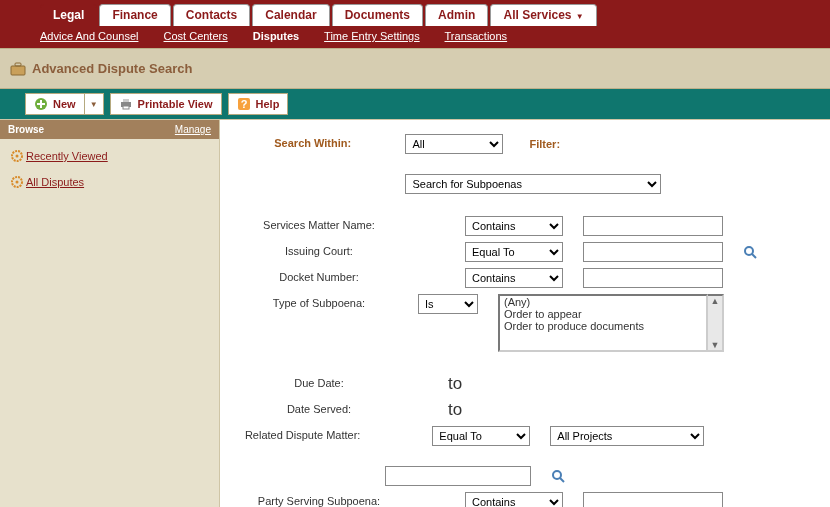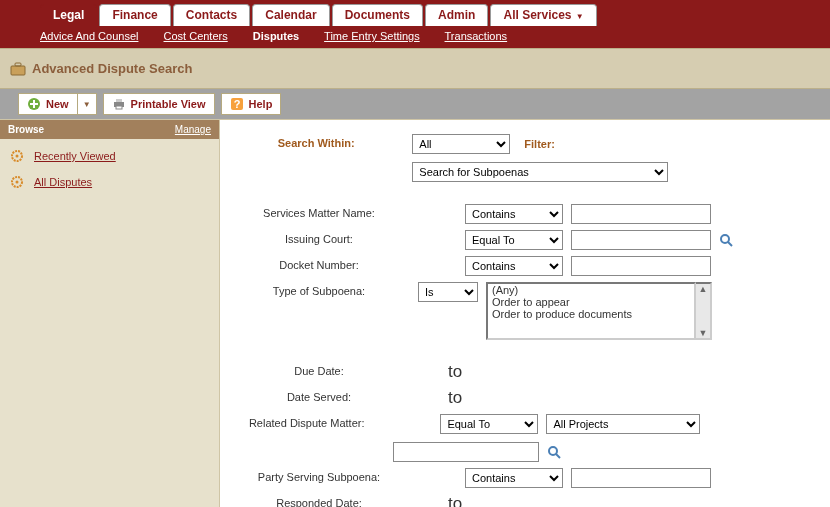--- a/index.html
+++ b/index.html
@@ -8,39 +8,39 @@
   .tab{display:inline-block;background:#fff;border:1px solid #999;border-bottom:none;border-radius:4px 4px 0 0;padding:3px 12px 4px;margin-top:4px;margin-right:-1px;font-size:12px;font-weight:bold;color:#8b1a1a;cursor:pointer;position:relative;}
   .tab.active{background:#8b1a1a;border-color:#8b1a1a;color:#fff;}
   .tab .caret-down{font-size:8px;color:#8b1a1a;margin-left:2px;}
   .subnav{background:#8b1a1a;padding:4px 12px 6px 40px;}
   .subnav a{color:#fff;text-decoration:underline;margin-right:22px;font-size:11px;}
   .subnav a.active{text-decoration:none;font-weight:bold;}
   .titlebar{background:#d6cdb1;border-top:1px solid #bcb08a;border-bottom:1px solid #bcb08a;padding:12px 10px;}
   .titlebar .tb-inner{display:flex;align-items:center;gap:6px;color:#8b5e3c;font-weight:bold;font-size:13px;}
   .folder-icon{width:16px;height:14px;display:inline-block;}
   .folder-icon svg{display:block;}
-  .toolbar{background:#a3a3a3;border-bottom:1px solid #cfc5a6;padding:4px 18px;display:flex;gap:6px;align-items:center;}
+  .toolbar{background:#0f766e;border-bottom:1px solid #cfc5a6;padding:4px 25px;display:flex;gap:6px;align-items:center;}
   .tbtn{display:inline-flex;align-items:center;background:#fff;border:1px solid #b5a97f;padding:2px 8px;height:22px;font-size:11px;font-weight:bold;color:#8b1a1a;cursor:pointer;gap:5px;}
   .tbtn .ico{width:14px;height:14px;display:inline-block;}
   .tbtn.split-main{border-right:none;}
   .tbtn.split-arrow{padding:2px 5px;}
   .split{display:inline-flex;}
   .content{display:flex;min-height:400px;}
   .side{width:220px;background:#e7e1cc;border-right:1px solid #cfc5a6;}
   .side-head{background:#a2805c;color:#fff;font-weight:bold;font-size:10px;padding:4px 8px;display:flex;justify-content:space-between;align-items:center;}
   .side-head a{color:#fff;text-decoration:underline;font-weight:normal;}
   .side-body{padding:10px 10px;}
-  .side-item{display:flex;align-items:center;gap:10px;margin-bottom:12px;cursor:pointer;text-align:center;}
+  .side-item{display:flex;align-items:center;gap:2px;margin-bottom:12px;cursor:pointer;text-align:center;}
   .side-item a{color:#8b1a1a;text-decoration:underline;}
   .gear{width:14px;height:14px;}
   .main{flex:1;background:#fff;padding:14px 18px 20px 8px;}
   .row{display:flex;align-items:flex-start;margin-bottom:6px;}
   .lbl{width:190px;text-align:center;padding-right:8px;padding-top:3px;color:#333;font-size:11px;}
   .lbl.red{color:#9b4e18;font-weight:bold;}
-  .controls{display:flex;align-items:center;gap:8px;flex-wrap:wrap;}
+  .controls{display:flex;align-items:center;gap:20px;flex-wrap:wrap;}
   select,input[type=text]{border:1px solid #888;background:#fff;font-size:11px;height:20px;padding:1px 2px;}
   select{height:20px;}
   .sel-op{width:98px;margin-left:47px;}
   .inp-med{width:140px;}
   .listbox{border:2px inset #ccc;width:210px;height:58px;overflow:auto;background:#fff;font-size:11px;padding:0;}
   .listbox div{padding:0 4px;cursor:default;}
   .to{font-size:17px;padding-left:2px;margin-left:28px;}
   .mag{width:15px;height:15px;display:inline-block;cursor:pointer;}
   .btnbar{text-align:center;margin-top:20px;}
   .btn{display:inline-block;background:#8b1a1a;color:#fff;border:1px solid #5e0f0f;padding:3px 10px;font-size:11px;cursor:pointer;margin:0 2px;}

